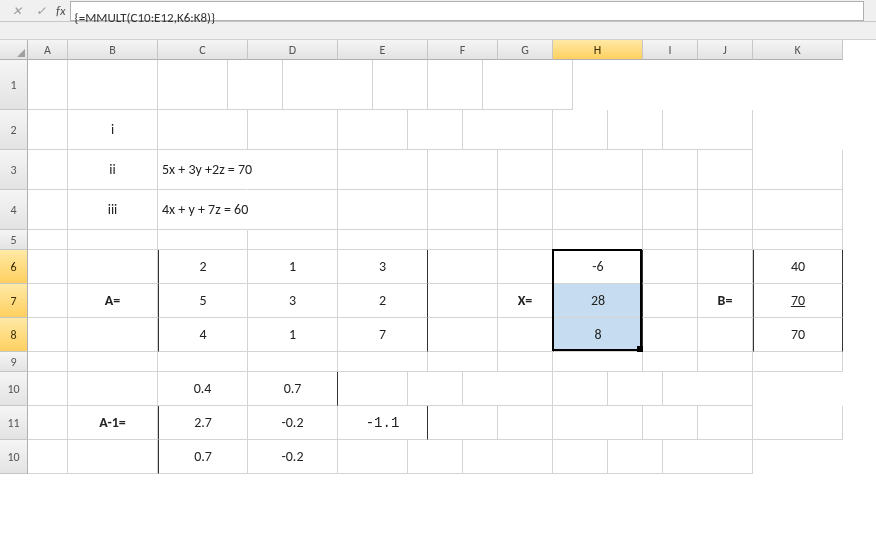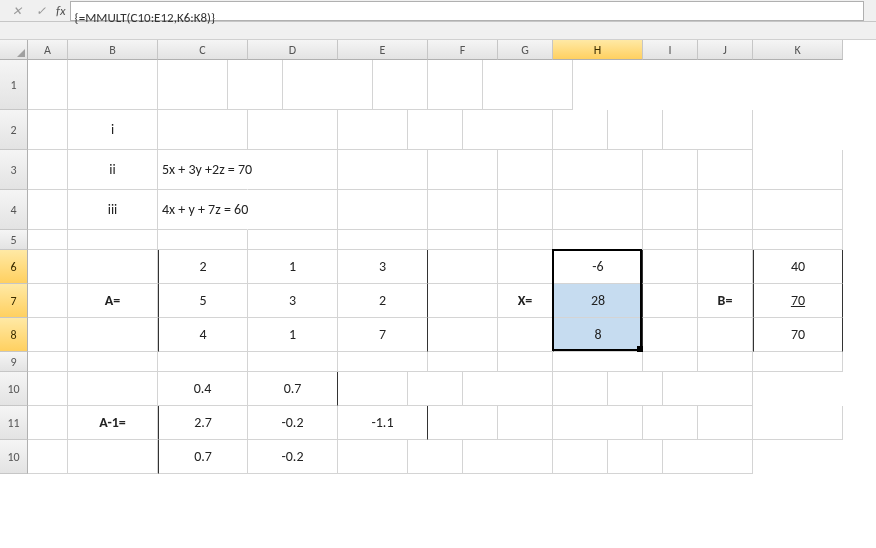--- a/index.html
+++ b/index.html
@@ -412,21 +412,21 @@
         <div class="cell" style="width: 90px; height: 34px;"></div>
         <div class="cell" style="width: 55px; height: 34px;"></div>
         <div class="cell" style="width: 55px; height: 34px;"></div>
         <div class="cell" style="width: 90px; height: 34px;"></div>
       </div>
       <div class="cell-row">
         <div class="cell" style="width: 40px; height: 34px;"></div>
         <div class="cell center bold" style="width: 90px; height: 34px;">A-1=</div>
         <div class="cell center matrix-left" style="width: 90px; height: 34px;">2.7</div>
         <div class="cell center" style="width: 90px; height: 34px;">-0.2</div>
-        <div class="cell center matrix-right" style="width: 90px; height: 34px;">-1.1</div>
+        <div class="cell center matrix-right" style="width: 90px; height: 34px; font-family: Liberation Mono, monospace;">-1.1</div>
         <div class="cell" style="width: 70px; height: 34px;"></div>
         <div class="cell" style="width: 55px; height: 34px;"></div>
         <div class="cell" style="width: 90px; height: 34px;"></div>
         <div class="cell" style="width: 55px; height: 34px;"></div>
         <div class="cell" style="width: 55px; height: 34px;"></div>
         <div class="cell" style="width: 90px; height: 34px;"></div>
       </div>
       <div class="cell-row">
         <div class="cell" style="width: 40px; height: 34px;"></div>
         <div class="cell" style="width: 90px; height: 34px;"></div>

